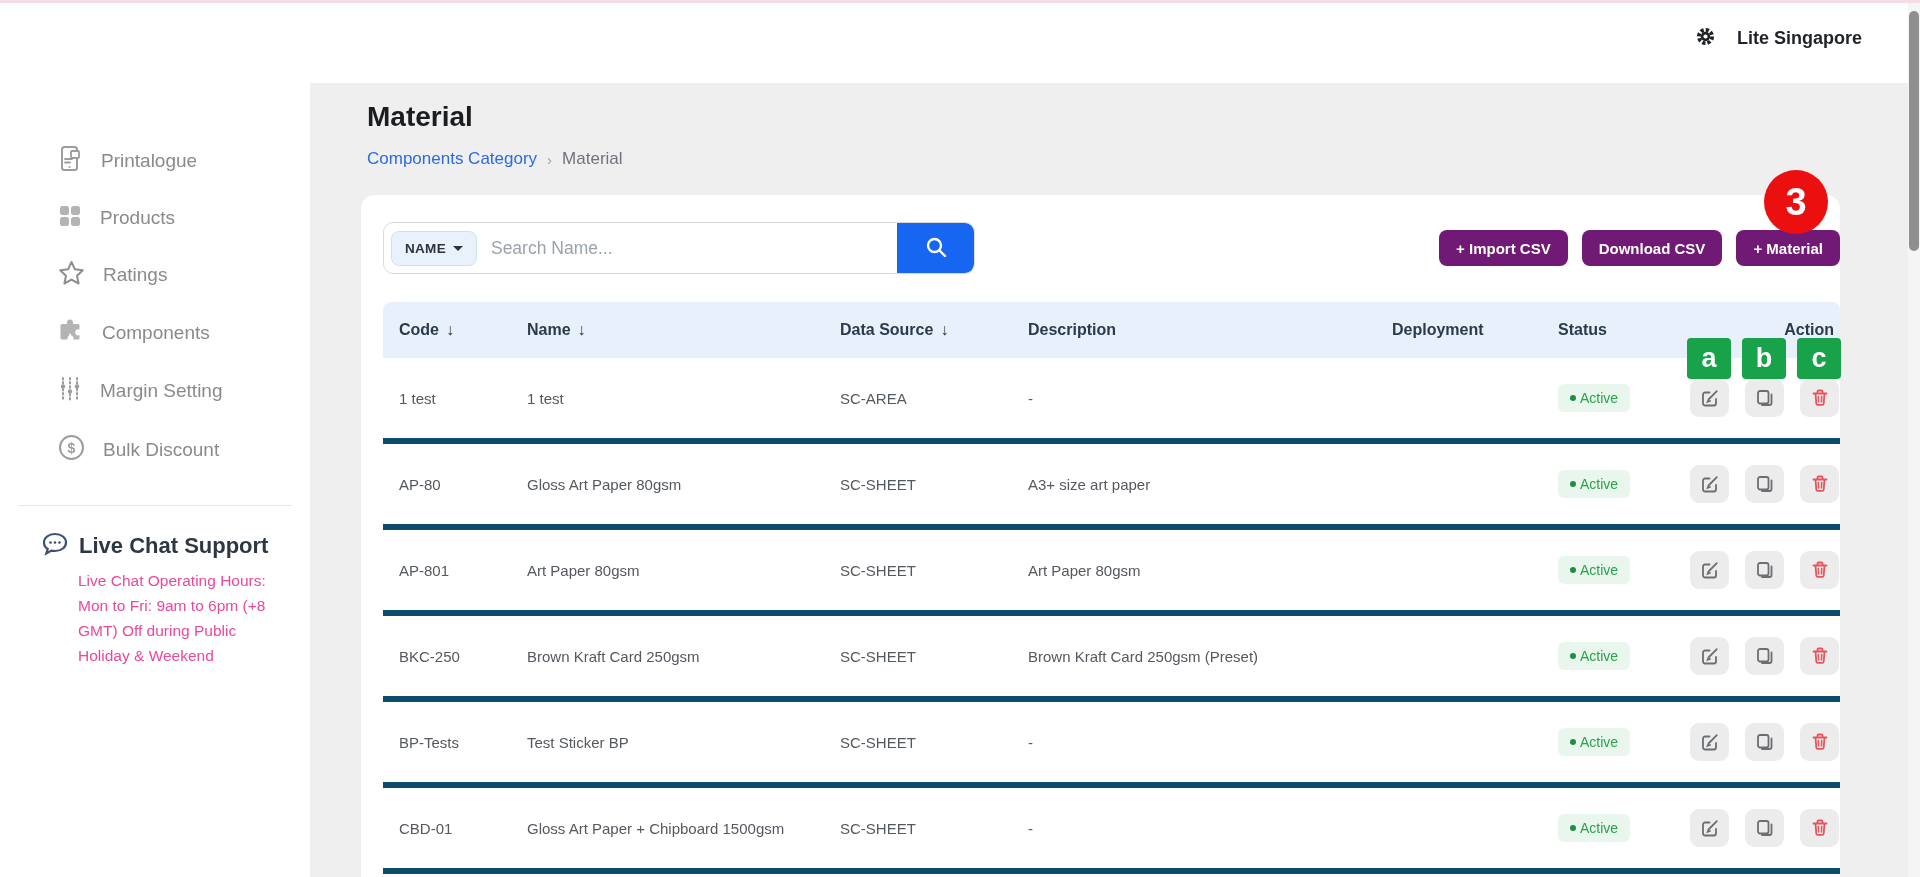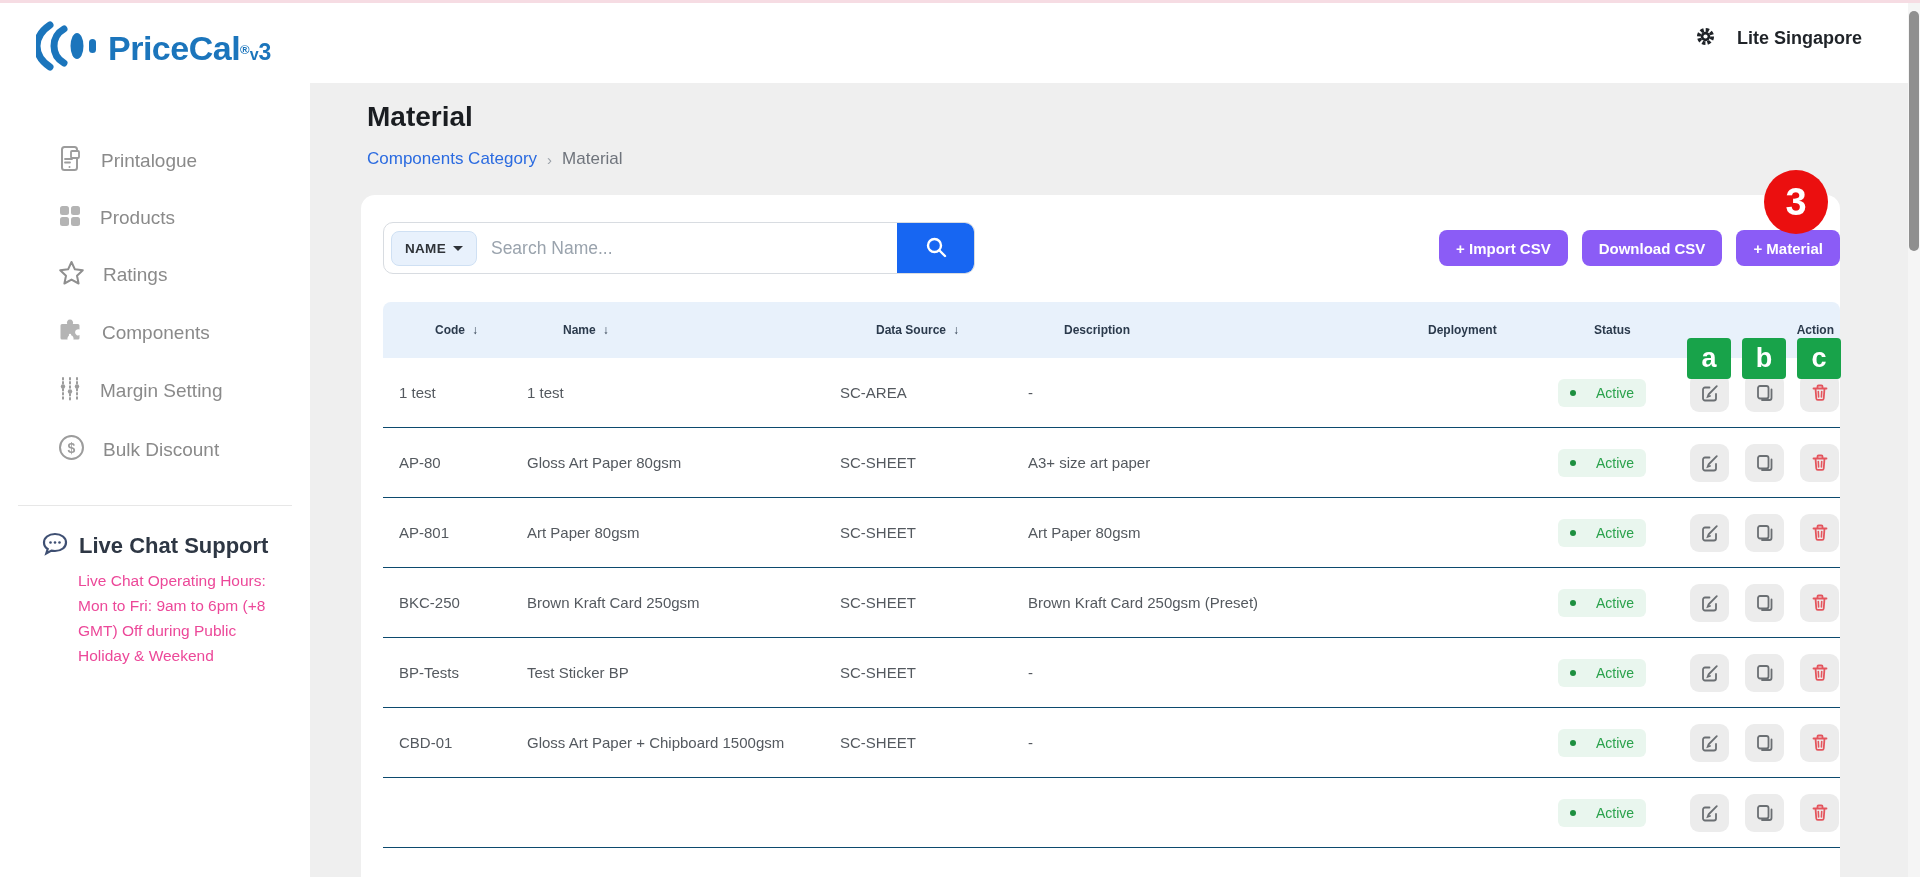--- a/index.html
+++ b/index.html
@@ -53,67 +53,54 @@
     background:#e8f1fc; border:1px solid #cfe0f3; border-radius:8px; cursor:pointer; }
   .filter-chip-label { font-size:13.5px; font-weight:bold; color:#2f3338; letter-spacing:0.3px; }
   .caret-down { width:0; height:0; border-left:5px solid transparent; border-right:5px solid transparent;
     border-top:5px solid #2f3338; }
   .search-input { flex:1; border:none; outline:none; font-size:17.5px; color:#333;
     padding:0 10px 0 14px; font-family:"Liberation Sans", sans-serif; }
   .search-input::placeholder { color:#9aa3ad; }
   .search-btn { width:77px; height:52px; background:#1766f2; border:none; cursor:pointer;
     display:flex; align-items:center; justify-content:center; border-radius:0 9px 9px 0; }
   .toolbar { margin-left:auto; display:flex; align-items:center; gap:14px; }
-  .btn-primary { height:36px; padding:0 17px; background:#8b5cf6; color:#fff; border:none;
+  .btn-primary { height:36px; padding:0 17px; background:#701a75; color:#fff; border:none;
     border-radius:8px; font-size:15px; font-weight:bold; cursor:pointer;
     font-family:"Liberation Sans", sans-serif; }
 
   
   .table { width:1457px; }
   .thead { display:grid; grid-template-columns:128px 313px 188px 364px 166px 148px 150px;
     align-items:center; height:56px; background:#e8f1fb; border-radius:8px 8px 0 0; }
-  .th { font-size:12px; font-weight:bold; color:#2b3a4c; padding-left:16px;margin-left:36px; }
+  .th { font-size:16px; font-weight:bold; color:#2b3a4c; padding-left:16px; }
   .th.right { text-align:right; padding-left:0; padding-right:6px; }
   .sort-arrow { font-weight:bold; margin-left:7px; color:#2b3a4c; }
   .trow { display:grid; grid-template-columns:128px 313px 188px 364px 166px 148px 150px;
-    align-items:center; height:70px; border-bottom:1px solid #0c4a6e; background:#fff; }
+    align-items:center; height:86px; border-bottom:6px solid #0c4a6e; background:#fff; }
   .td { font-size:15px; color:#54595f; padding-left:16px; overflow:hidden; white-space:nowrap; }
-  .status-badge { display:inline-flex; align-items:center; gap:20px; background:#e9f6ee;
+  .status-badge { display:inline-flex; align-items:center; gap:4px; background:#e9f6ee;
     border-radius:6px; padding:6px 12px; font-size:14px; color:#2aa24c; }
   .status-dot { width:6px; height:6px; border-radius:50%; background:#1d8f3f; }
   .actions { display:flex; gap:16px; padding-left:0; }
   .icon-btn { width:39px; height:38px; background:#ececec; border:none; border-radius:9px;
     display:flex; align-items:center; justify-content:center; cursor:pointer; }
 
   
   .ann-badge { position:absolute; left:1764px; top:170px; width:64px; height:64px; border-radius:50%;
     background:#eb0f0f; color:#fff; font-size:38px; font-weight:bold;
     display:flex; align-items:center; justify-content:center; z-index:20; }
   .ann-square { position:absolute; top:338px; width:44px; height:41px; background:#18a34a;
     color:#fff; font-size:27px; font-weight:bold; display:flex; align-items:center;
     justify-content:center; border-radius:4px; z-index:20; }
 </style>
 </head>
 <body>
 
 <div class="top-strip"></div>
 <div class="topbar">
-  <div class="brand">
-    <span>
-      <svg width="62" height="58" viewBox="0 0 62 58" fill="none">
-        <path d="M14 8 C5 14 1 21 1 29 C1 37 5 44 14 50" stroke="#1b75bc" stroke-width="7" stroke-linecap="round"></path>
-        <path d="M28 12 C21 16 18 22 18 29 C18 36 21 42 28 46" stroke="#1b75bc" stroke-width="7" stroke-linecap="round"></path>
-        <ellipse cx="41" cy="29" rx="6.5" ry="13" fill="#1b75bc"></ellipse>
-        <rect x="53" y="22" width="7" height="14" rx="3.5" fill="#1b75bc"></rect>
-      </svg>
-    </span>
-    <span>
-      <span class="brand-text">PriceCal</span><span class="brand-sup">®</span><span class="brand-v">v</span><span class="brand-3">3</span>
-    </span>
-  </div>
   <div class="region">
     <span>
       <svg width="19" height="19" viewBox="0 0 20 20">
         <circle cx="10" cy="10" r="7" fill="none" stroke="#1f2328" stroke-width="4" stroke-dasharray="3.4 2.1"></circle>
         <circle cx="10" cy="10" r="5" fill="#1f2328"></circle>
         <circle cx="10" cy="10" r="2.2" fill="#ffffff"></circle>
       </svg>
     </span>
     <span class="region-label">Lite Singapore</span>
   </div>

